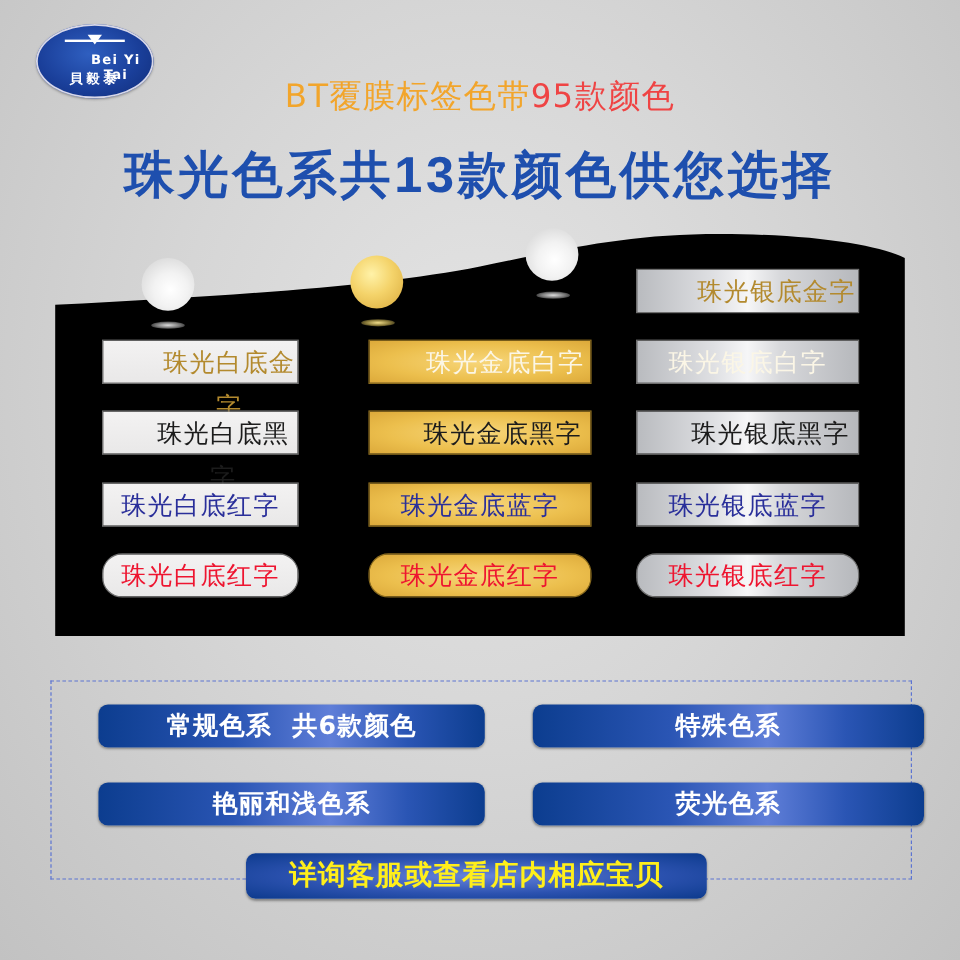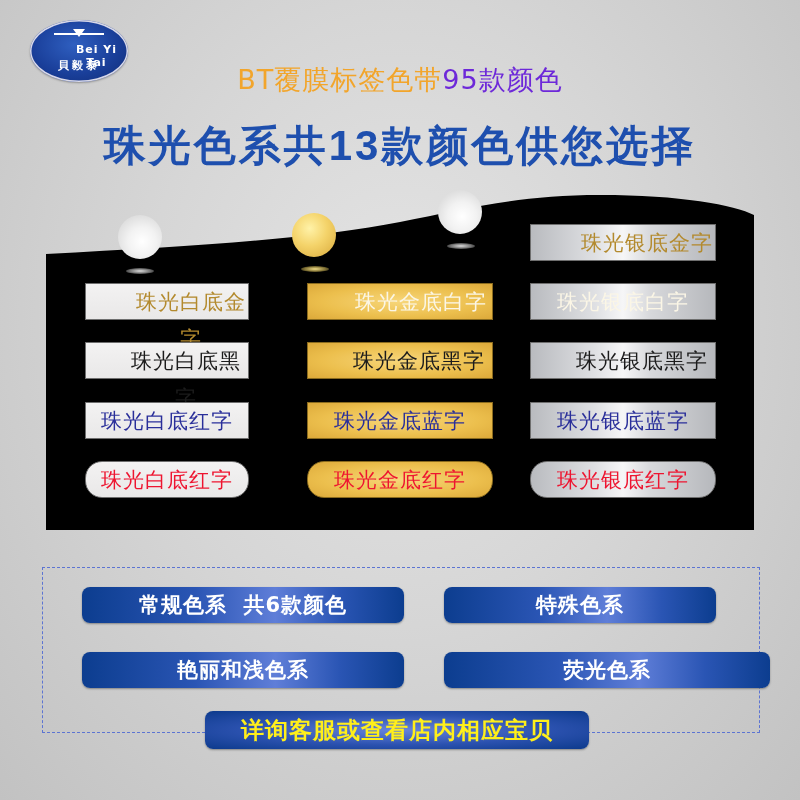--- a/index.html
+++ b/index.html
@@ -16,21 +16,21 @@
     color:#fff; text-align:center;
   }
   .logo .bar { position:absolute; left:24px; top:13px; width:50px; height:2px; background:#fff; }
   .logo .bird { position:absolute; left:43px; top:9px; width:0; height:0;
     border-left:6px solid transparent; border-right:6px solid transparent; border-top:8px solid #fff; }
   .logo .en { position:absolute; left:0; right:0; top:23px; font-size:11px; font-weight:bold; letter-spacing:1px;padding-left:35px; }
   .logo .cn { position:absolute; left:0; right:0; top:38px; font-size:11px; font-weight:bold; letter-spacing:3px; }
 
   .subtitle { position:absolute; left:0; right:0; top:62px; text-align:center; font-size:27px; letter-spacing:1px; }
   .subtitle .orange { color:#f2a52b; }
-  .subtitle .blue { color:#6d28d9; }
+  .subtitle .blue { color:#ef4444; }
 
   .title { position:absolute; left:0; right:0; top:118px; text-align:center;
     font-size:42px; font-weight:bold; color:#1e4fae; letter-spacing:3px;
     font-family:"Liberation Sans", sans-serif; }
 
   .board { position:absolute; left:0; top:0; width:800px; height:800px; }
 
   .pearl { position:absolute; border-radius:50%; }
   .pearl.white { background: radial-gradient(circle at 55% 60%, #ffffff 0%, #f2f2f2 40%, #cfcfcf 100%); }
   .pearl.gold  { background: radial-gradient(circle at 40% 35%, #fff2a8 0%, #f4d36a 45%, #d9a93a 100%); }
@@ -99,17 +99,17 @@
 <div class="label gold-bg t-red" style="left:307px;top:461px;width:186px;">珠光金底红字</div>
 
 <div class="label silver-bg t-gold" style="left:530px;top:224px;width:186px;">珠光银底金字</div>
 <div class="label silver-bg t-white" style="left:530px;top:283px;width:186px;">珠光银底白字</div>
 <div class="label silver-bg t-black" style="left:530px;top:342px;width:186px;">珠光银底黑字</div>
 <div class="label silver-bg t-blue" style="left:530px;top:402px;width:186px;">珠光银底蓝字</div>
 <div class="label silver-bg t-red" style="left:530px;top:461px;width:186px;">珠光银底红字</div>
 
 <div class="dashed"></div>
 <div class="pill" style="left:58px;top:587px;width:322px;white-space:pre;">常规色系  共6款颜色</div>
-<div class="pill" style="left:420px;top:587px;width:272px;">特殊色系</div>
+<div class="pill" style="left:420px;top:587px;width:326px;">特殊色系</div>
 <div class="pill" style="left:58px;top:652px;width:322px;">艳丽和浅色系</div>
 <div class="pill" style="left:420px;top:652px;width:326px;">荧光色系</div>
 
 <div class="cta">详询客服或查看店内相应宝贝</div>
 
 </body></html>

